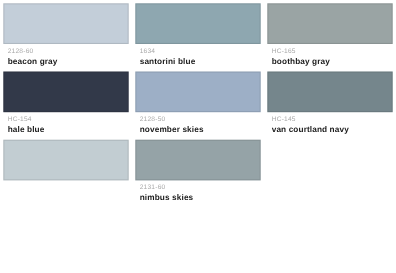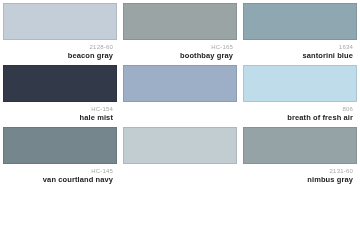--- a/index.html
+++ b/index.html
@@ -28,21 +28,20 @@
   }
   .swatch-chip {
     width: 100%;
     height: 37px;
     box-sizing: border-box;
     border: 1px solid rgba(0, 0, 0, 0.10);
   }
   .swatch-meta {
     padding: 3px 4px 0 4px;
     box-sizing: border-box;
-    text-align: right;
   }
   .swatch-code {
     font-size: 6px;
     line-height: 8px;
     color: #a8a8a8;
     letter-spacing: 0.2px;
     white-space: nowrap;
     overflow: hidden;
   }
   .swatch-name {
@@ -63,62 +62,59 @@
 
 <div id="palette-grid">
     <div class="swatch-card">
       <div class="swatch-chip" style="background: rgb(195, 206, 217);"></div>
       <div class="swatch-meta">
         <div class="swatch-code">2128-60</div>
         <div class="swatch-name">beacon gray</div>
       </div>
     </div>
     <div class="swatch-card">
+      <div class="swatch-chip" style="background: rgb(142, 167, 176);"></div>
+      <div class="swatch-meta">
+        <div class="swatch-code">1634</div>
+        <div class="swatch-name">santorini blue</div>
+      </div>
+    </div>
+    <div class="swatch-card">
       <div class="swatch-chip" style="background: rgb(154, 164, 164);"></div>
       <div class="swatch-meta">
         <div class="swatch-code">HC-165</div>
         <div class="swatch-name">boothbay gray</div>
       </div>
     </div>
     <div class="swatch-card">
-      <div class="swatch-chip" style="background: rgb(142, 167, 176);"></div>
-      <div class="swatch-meta">
-        <div class="swatch-code">1634</div>
-        <div class="swatch-name">santorini blue</div>
-      </div>
-    </div>
-    <div class="swatch-card">
       <div class="swatch-chip" style="background: rgb(50, 57, 73);"></div>
       <div class="swatch-meta">
         <div class="swatch-code">HC-154</div>
-        <div class="swatch-name">hale mist</div>
+        <div class="swatch-name">hale blue</div>
       </div>
     </div>
     <div class="swatch-card">
       <div class="swatch-chip" style="background: rgb(157, 175, 198);"></div>
-    </div>
-    <div class="swatch-card">
-      <div class="swatch-chip" style="background: rgb(191, 220, 234);"></div>
       <div class="swatch-meta">
-        <div class="swatch-code">806</div>
-        <div class="swatch-name">breath of fresh air</div>
+        <div class="swatch-code">2128-50</div>
+        <div class="swatch-name">november skies</div>
       </div>
     </div>
     <div class="swatch-card">
       <div class="swatch-chip" style="background: rgb(117, 134, 140);"></div>
       <div class="swatch-meta">
         <div class="swatch-code">HC-145</div>
         <div class="swatch-name">van courtland navy</div>
       </div>
     </div>
     <div class="swatch-card">
       <div class="swatch-chip" style="background: rgb(194, 205, 210);"></div>
     </div>
     <div class="swatch-card">
       <div class="swatch-chip" style="background: rgb(149, 163, 167);"></div>
       <div class="swatch-meta">
         <div class="swatch-code">2131-60</div>
-        <div class="swatch-name">nimbus gray</div>
+        <div class="swatch-name">nimbus skies</div>
       </div>
     </div>
     <div class="swatch-card card-empty"></div>
     <div class="swatch-card card-empty"></div>
   </div>
 
 </body></html>

